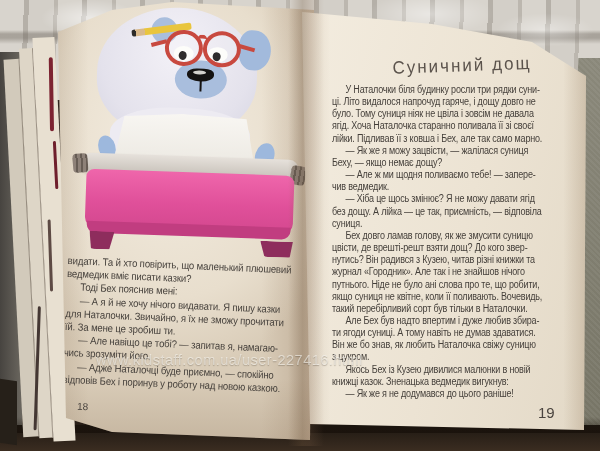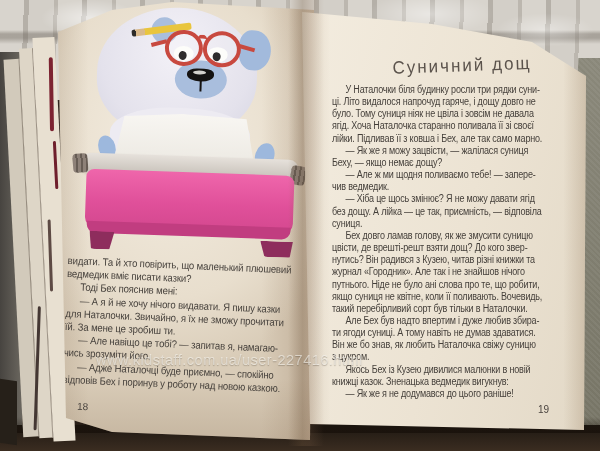--- a/index.html
+++ b/index.html
@@ -106,21 +106,21 @@
     clip-path:polygon(0px 6px,130px 18px,230px 36px,284px 70px,282px 424px,8px 418px);
     background:
       linear-gradient(90deg, rgba(145,120,92,.22), transparent 10%),
       linear-gradient(90deg, transparent 92%, rgba(150,125,95,.3)),
       linear-gradient(105deg,#f3ecdf,#ece3d3 55%,#e3d9c7);}
   .story-title{position:absolute;left:68px;top:50px;width:184px;text-align:center;
     font-size:17px;letter-spacing:2px;color:#5b534c;transform:rotate(-2deg) scaleY(1.05);}
   .right-text{position:absolute;left:30px;top:78px;width:258px;
     transform:scaleX(.9);transform-origin:0 0;
     font-size:10px;line-height:12.15px;letter-spacing:-.2px;color:#443f3a;}
-  .pn-right{position:absolute;left:236px;top:398px;font-size:10px;color:#4a443f;}
+  .pn-right{position:absolute;left:236px;top:398px;font-size:15px;color:#4a443f;}
 
   .tline{white-space:nowrap;}
   .tline.ind{text-indent:15px;}
 
   
   .gutter{position:absolute;left:288px;top:0;width:36px;height:446px;
     background:linear-gradient(90deg,transparent,rgba(110,85,60,.30) 40%,rgba(130,100,75,.22) 60%,transparent);}
   .watermark{position:absolute;left:96px;top:352px;width:390px;
     font-size:14.5px;letter-spacing:.5px;color:rgba(250,248,243,.58);
     text-shadow:0 1px 1px rgba(70,58,45,.3);white-space:nowrap;}

